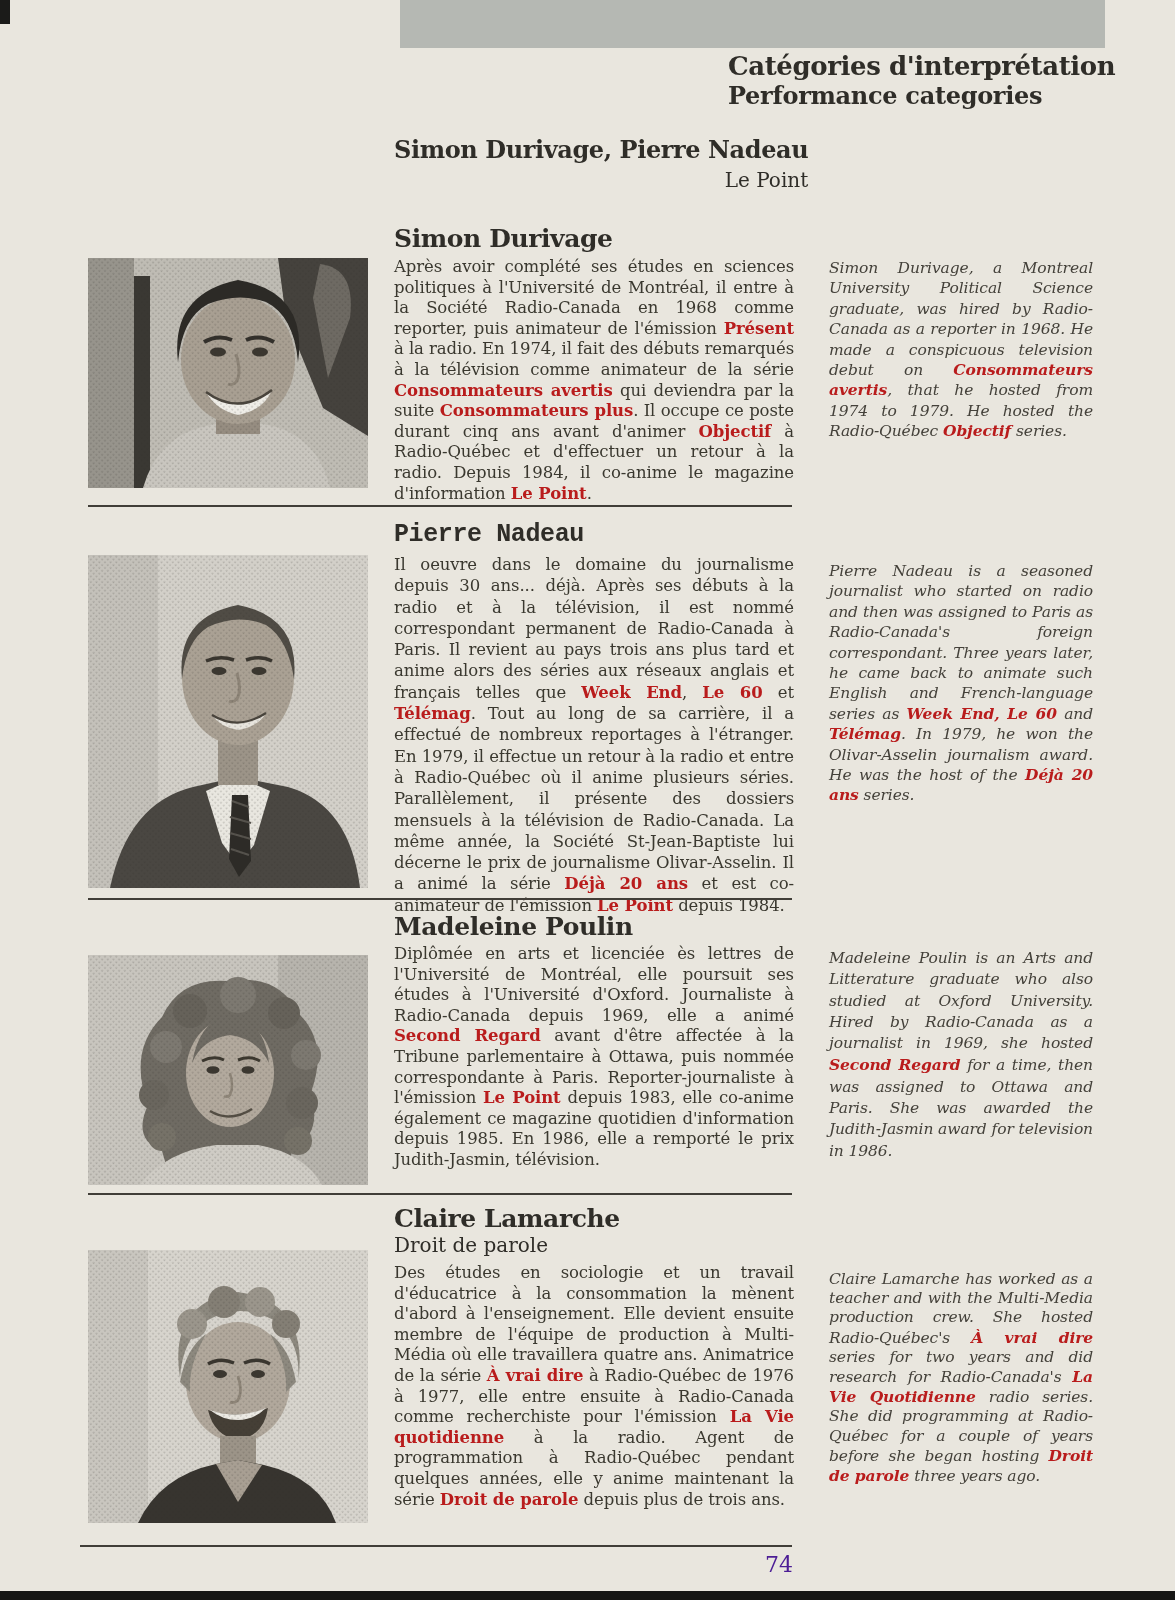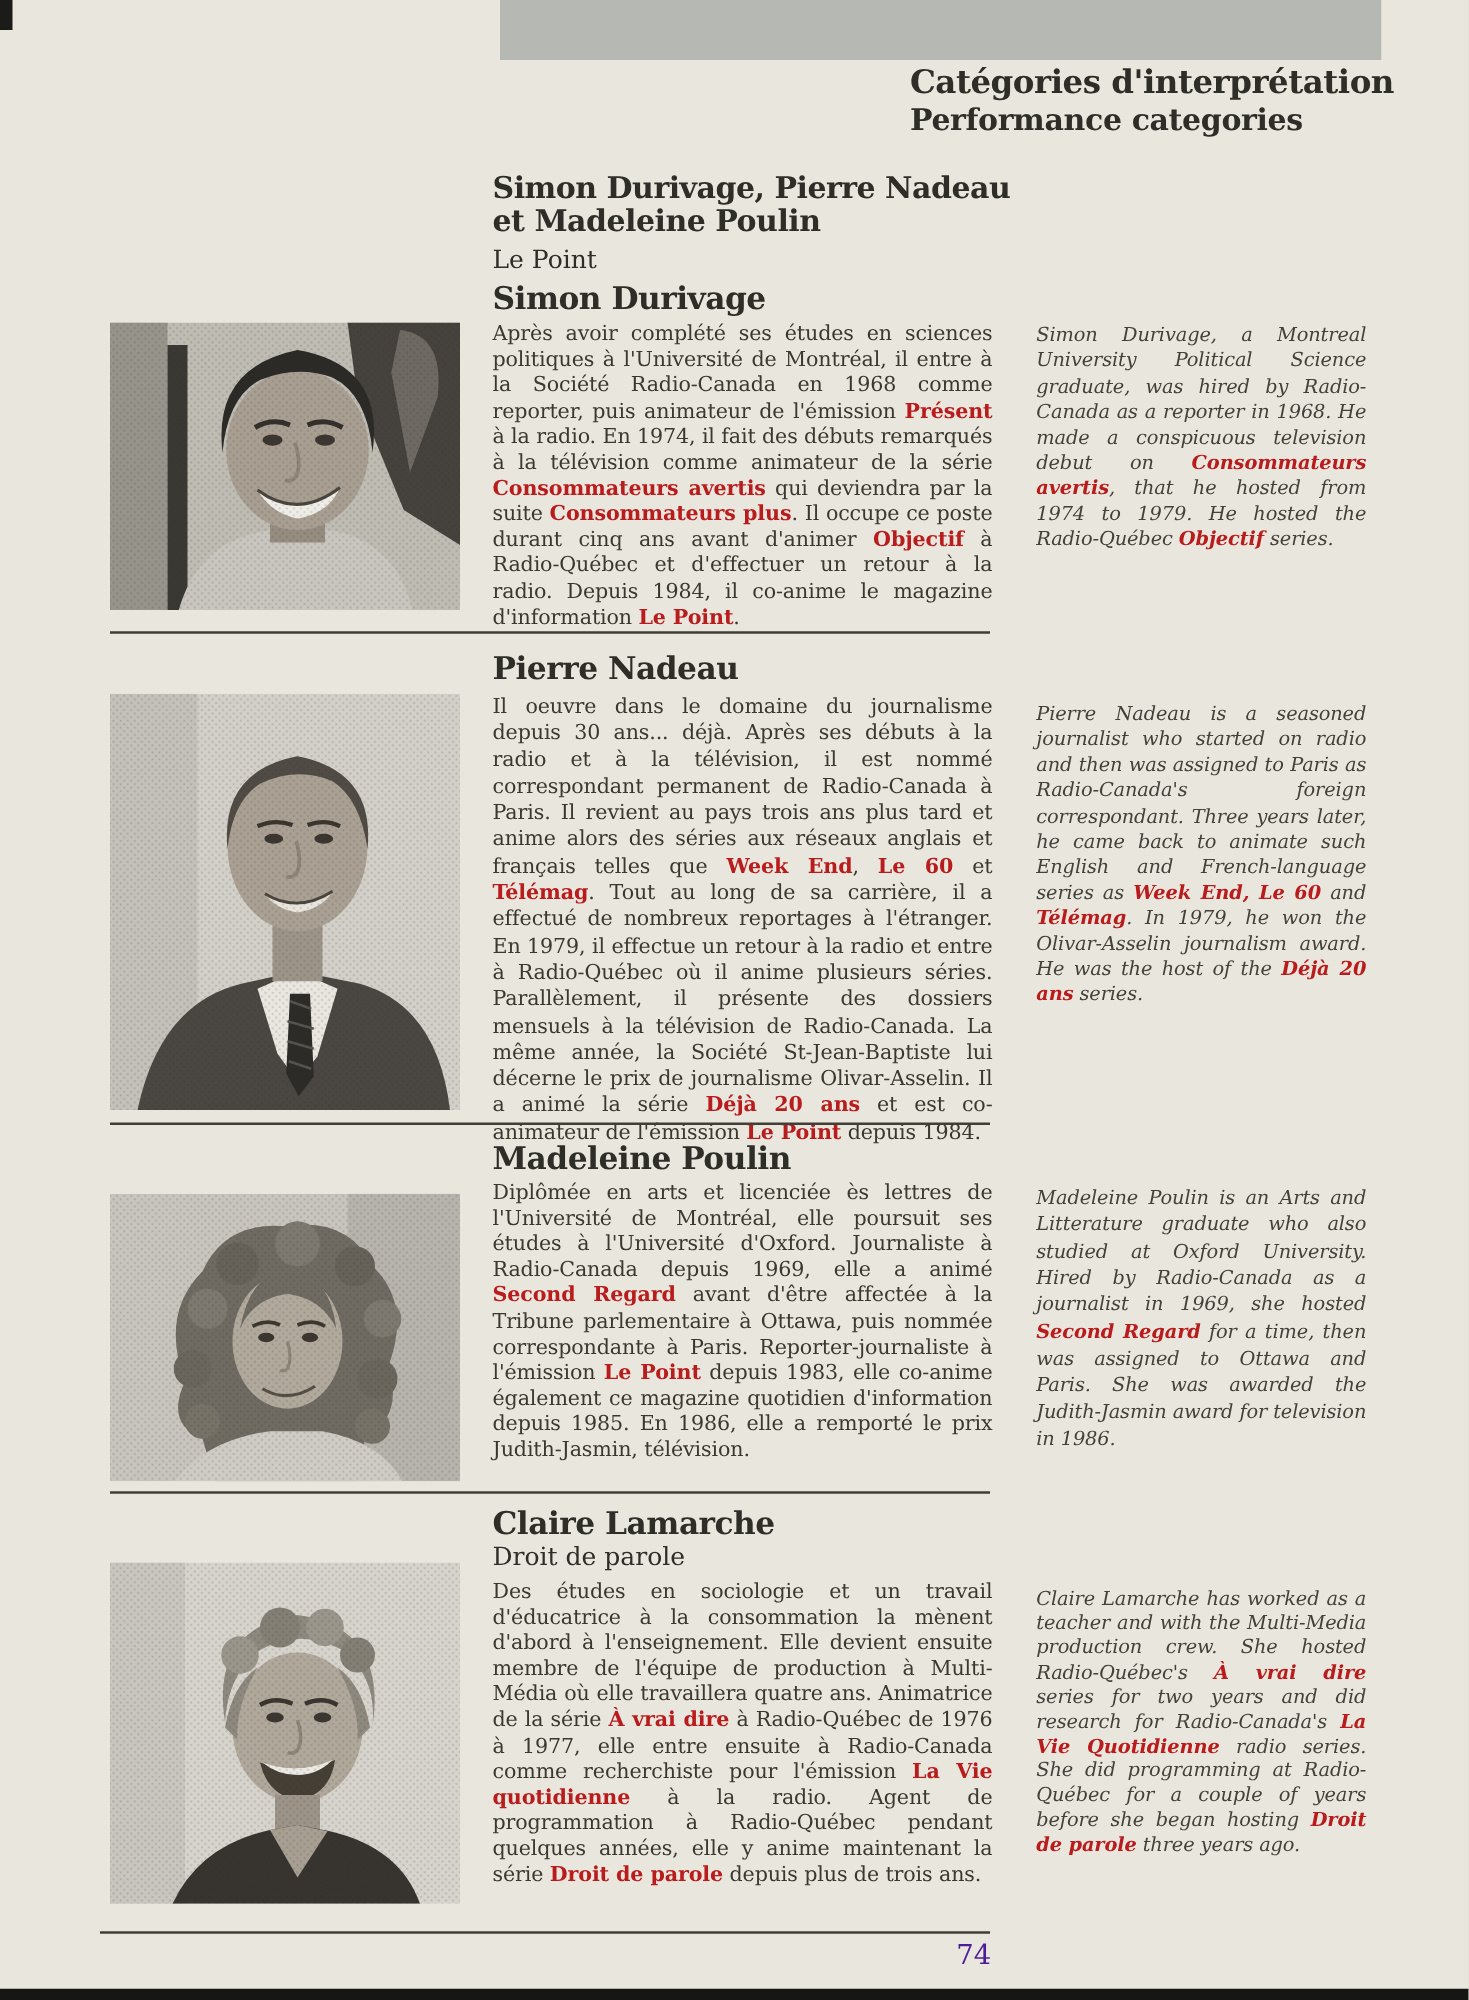--- a/index.html
+++ b/index.html
@@ -10,21 +10,21 @@
     background:#e9e6de;
     overflow:hidden;
     font-family:"DejaVu Serif", serif;
     color:#2f2d28;
   }
   .corner-mark{position:absolute;left:0;top:0;width:10px;height:24px;background:#1b1b19;}
   .band{position:absolute;left:400px;top:0;width:705px;height:48px;background:#b5b8b3;}
   .titleblock{position:absolute;left:728px;top:52px;line-height:1.12;}
   .title-fr{font-size:26px;font-weight:bold;letter-spacing:-0.4px;white-space:nowrap;}
   .title-en{font-size:24px;font-weight:bold;letter-spacing:-0.3px;margin-top:2px;white-space:nowrap;}
-  .groupblock{position:absolute;left:394px;top:136px;}
+  .groupblock{position:absolute;left:394px;top:136px;text-align:right;}
   .group-line{font-size:24px;font-weight:bold;letter-spacing:-0.4px;line-height:27px;white-space:nowrap;}
   .group-show{font-size:20px;margin-top:5px;}
   .rule{position:absolute;left:88px;width:704px;height:2px;background:#413e38;}
   .photo{position:absolute;left:88px;width:280px;line-height:0;}
   .photo svg{display:block;}
   .sec-heading{position:absolute;left:394px;font-size:25px;font-weight:bold;letter-spacing:-0.4px;white-space:nowrap;}
   .sec-subtitle{position:absolute;left:394px;font-size:20px;white-space:nowrap;}
   .fr{position:absolute;left:394px;width:400px;font-size:16.5px;line-height:20.6px;
       text-align:justify;color:#3a382f;letter-spacing:-0.1px;}
   .en{position:absolute;left:829px;width:264px;font-size:15.5px;line-height:20.4px;
@@ -41,21 +41,20 @@
   <div class="corner-mark"></div>
   <div class="band"></div>
 
   <div class="titleblock">
     <div class="title-fr">Catégories d'interprétation</div>
     <div class="title-en">Performance categories</div>
   </div>
 
   <div class="groupblock">
     <div class="group-line">Simon Durivage, Pierre Nadeau</div>
-    <div class="group-line">et Madeleine Poulin</div>
     <div class="group-show">Le Point</div>
   </div>
 
   <div class="photo" style="top:258px;">
     <svg width="280" height="230" viewBox="0 0 280 230" role="img" aria-label="Black-and-white halftone portrait of Simon Durivage smiling">
       <defs>
         <pattern id="ht1" width="4" height="4" patternUnits="userSpaceOnUse" patternTransform="rotate(45)">
           <circle cx="1.2" cy="1.2" r="0.85" fill="#2e2c28"></circle>
         </pattern>
       </defs>
@@ -102,21 +101,21 @@
       <path d="M118 106 Q132 100 146 105" stroke="#3a362f" stroke-width="3.5" fill="none"></path>
       <path d="M158 105 Q172 100 184 106" stroke="#3a362f" stroke-width="3.5" fill="none"></path>
       <ellipse cx="131" cy="116" rx="7.5" ry="4" fill="#3b3730"></ellipse>
       <ellipse cx="171" cy="116" rx="7.5" ry="4" fill="#3b3730"></ellipse>
       <path d="M149 118 Q154 136 149 144 Q145 148 141 146" stroke="#8e8578" stroke-width="3" fill="none"></path>
       <path d="M124 160 Q150 176 178 158 Q170 172 150 175 Q132 172 124 160 Z" fill="#e8e5de"></path>
       <path d="M124 160 Q150 176 178 158" stroke="#4a453d" stroke-width="2.2" fill="none"></path>
       <rect width="280" height="333" fill="url(#ht2)" opacity="0.22"></rect>
     </svg>
   </div>
-  <div class="sec-heading" style="top:520px;">Pierre Nadeau</div>
+  <div class="sec-heading" style="top:520px;font-family:Liberation Mono, monospace;">Pierre Nadeau</div>
   <div class="fr" style="top:554px;line-height:21.3px;">Il oeuvre dans le domaine du journalisme depuis 30 ans... déjà. Après ses débuts à la radio et à la télévision, il est nommé correspondant permanent de Radio-Canada à Paris. Il revient au pays trois ans plus tard et anime alors des séries aux réseaux anglais et français telles que <b>Week End</b>, <b>Le 60</b> et <b>Télémag</b>. Tout au long de sa carrière, il a effectué de nombreux reportages à l'étranger. En 1979, il effectue un retour à la radio et entre à Radio-Québec où il anime plusieurs séries. Parallèlement, il présente des dossiers mensuels à la télévision de Radio-Canada. La même année, la Société St-Jean-Baptiste lui décerne le prix de journalisme Olivar-Asselin. Il a animé la série <b>Déjà 20 ans</b> et est co-animateur de l'émission <b>Le Point</b> depuis 1984.</div>
   <div class="en" style="top:561px;">Pierre Nadeau is a seasoned journalist who started on radio and then was assigned to Paris as Radio-Canada's foreign correspondant. Three years later, he came back to animate such English and French-language series as <b>Week End, Le 60</b> and <b>Télémag</b>. In 1979, he won the Olivar-Asselin journalism award. He was the host of the <b>Déjà 20 ans</b> series.</div>
   <div class="rule" style="top:898px;"></div>
 
   <div class="photo" style="top:955px;">
     <svg width="280" height="230" viewBox="0 0 280 230" role="img" aria-label="Black-and-white halftone portrait of Madeleine Poulin with curly hair">
       <defs>
         <pattern id="ht3" width="4" height="4" patternUnits="userSpaceOnUse" patternTransform="rotate(45)">
           <circle cx="1.2" cy="1.2" r="0.85" fill="#2e2c28"></circle>
         </pattern>

